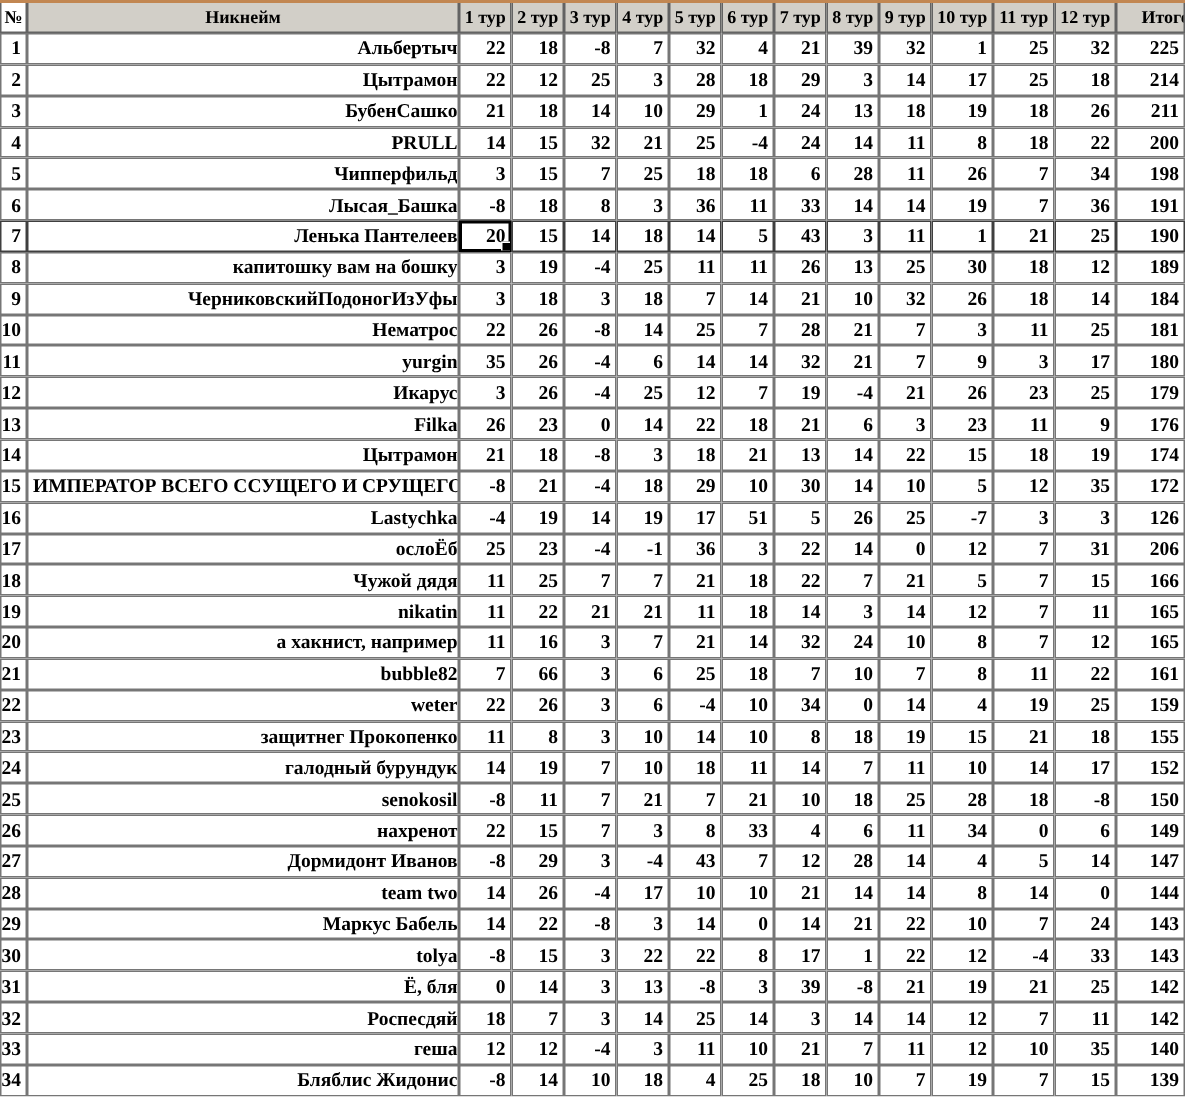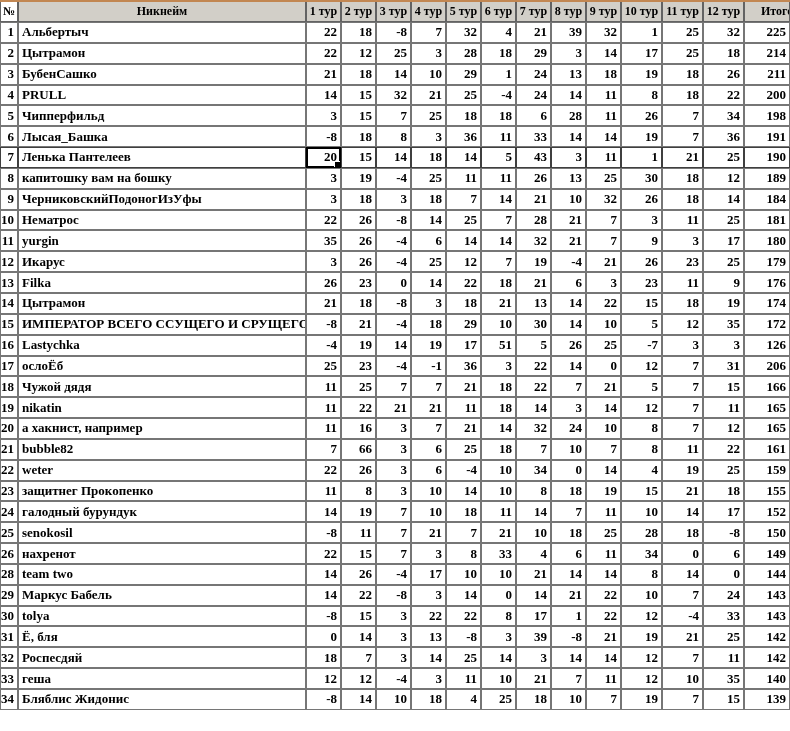--- a/index.html
+++ b/index.html
@@ -45,21 +45,21 @@
     text-align: center;
     border-color: #636363;
     font-size: 12px;
   }
   thead th.col0 { background: #ffffff; font-size: 12px; }
   tbody td {
     height: 20.85px;
     background: #ffffff;
   }
   td.col0 { text-align: right; padding-right: 2px; }
-  td.col1 { text-align: left;  padding-left: 3px; }
+  td.col1 { text-align: right;  padding-left: 3px; }
   td.num  { text-align: right; padding-right: 3px; }
   
   .col0 { width: 18px; }
   .col1 { width: 288px; }
   .col2, .col3, .col4, .col5, .col6, .col7, .col8, .col9, .col10 { width: 35px; }
   .col11, .col12, .col13 { width: 41px; }
   .col14 { width: 46px; padding-left: 16px; }
   
   tr.row-highlight td { border-color: #3f3f3f; }
   
@@ -541,20 +541,37 @@
           <td class="col7 num">33</td>
           <td class="col8 num">4</td>
           <td class="col9 num">6</td>
           <td class="col10 num">11</td>
           <td class="col11 num">34</td>
           <td class="col12 num">0</td>
           <td class="col13 num">6</td>
           <td class="col14 num">149</td>
         </tr>
         <tr>
+          <td class="col0 num">27</td>
+          <td class="col1">Дормидонт Иванов</td>
+          <td class="col2 num">-8</td>
+          <td class="col3 num">29</td>
+          <td class="col4 num">3</td>
+          <td class="col5 num">-4</td>
+          <td class="col6 num">43</td>
+          <td class="col7 num">7</td>
+          <td class="col8 num">12</td>
+          <td class="col9 num">28</td>
+          <td class="col10 num">14</td>
+          <td class="col11 num">4</td>
+          <td class="col12 num">5</td>
+          <td class="col13 num">14</td>
+          <td class="col14 num">147</td>
+        </tr>
+        <tr>
           <td class="col0 num">28</td>
           <td class="col1">team two</td>
           <td class="col2 num">14</td>
           <td class="col3 num">26</td>
           <td class="col4 num">-4</td>
           <td class="col5 num">17</td>
           <td class="col6 num">10</td>
           <td class="col7 num">10</td>
           <td class="col8 num">21</td>
           <td class="col9 num">14</td>

